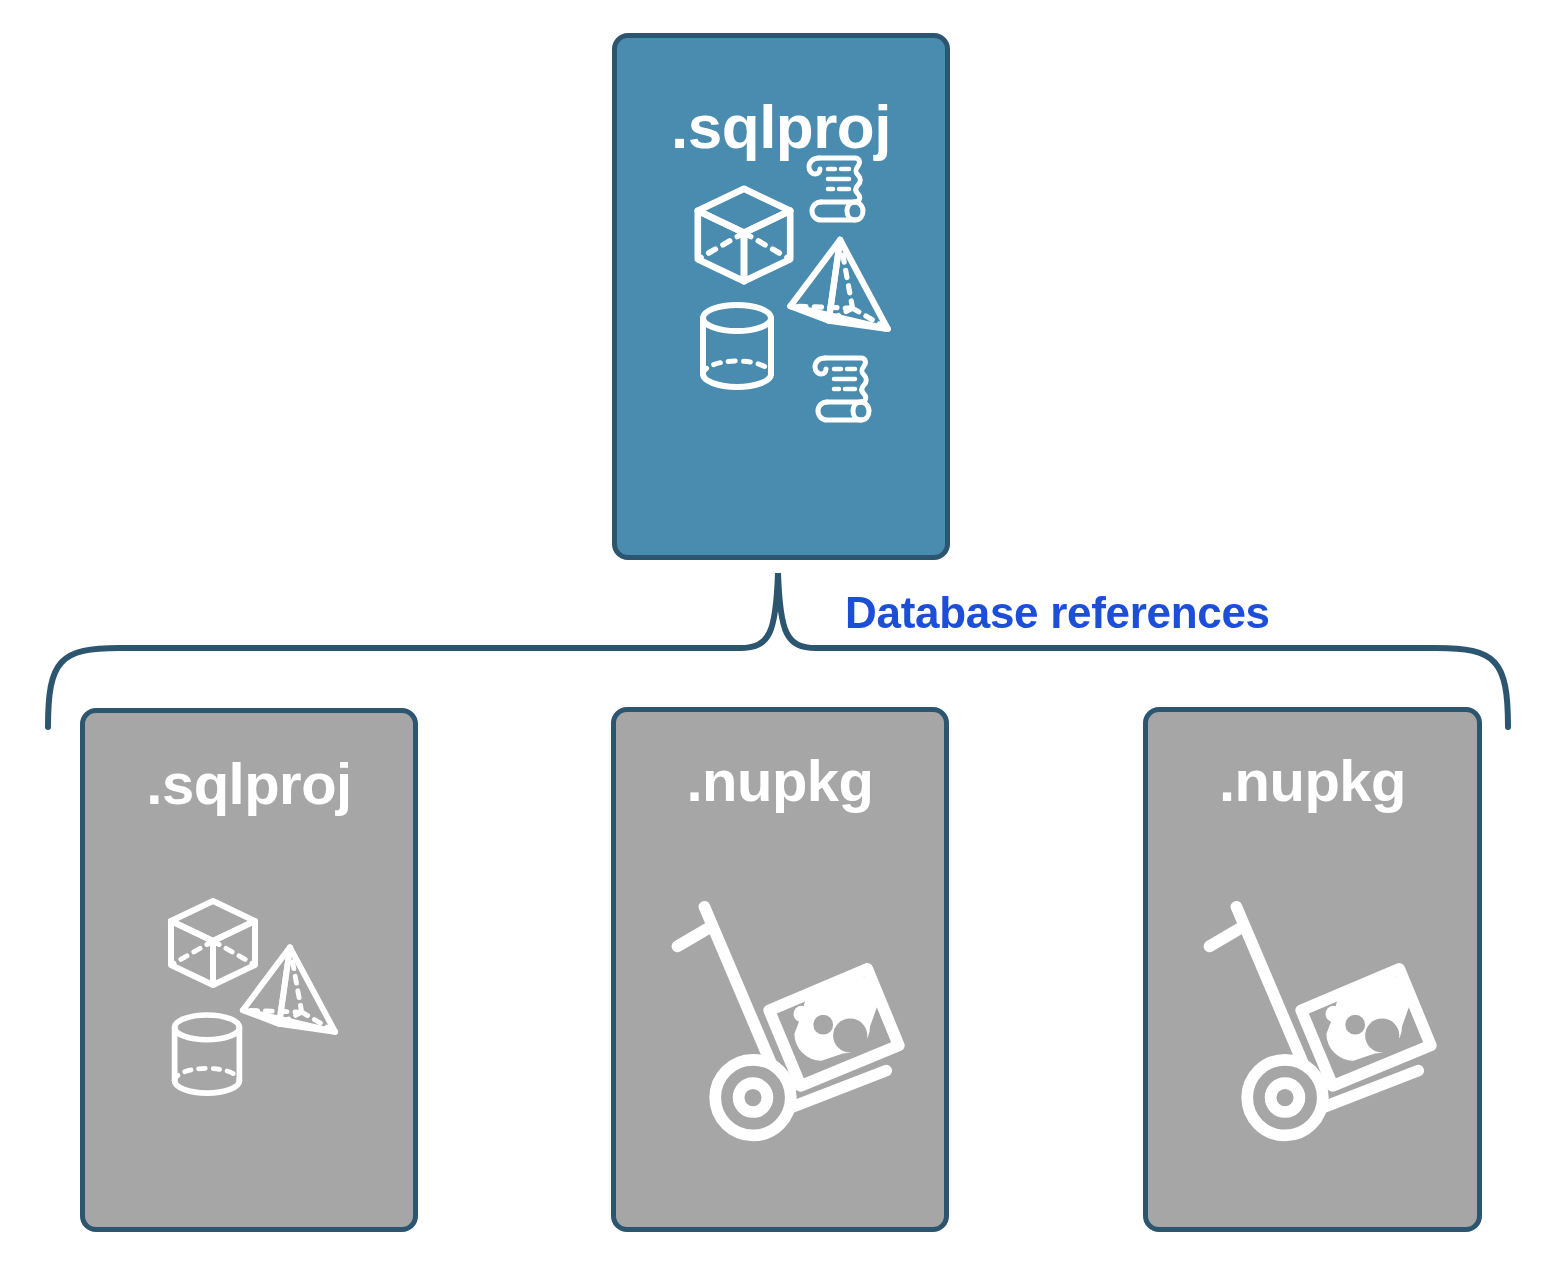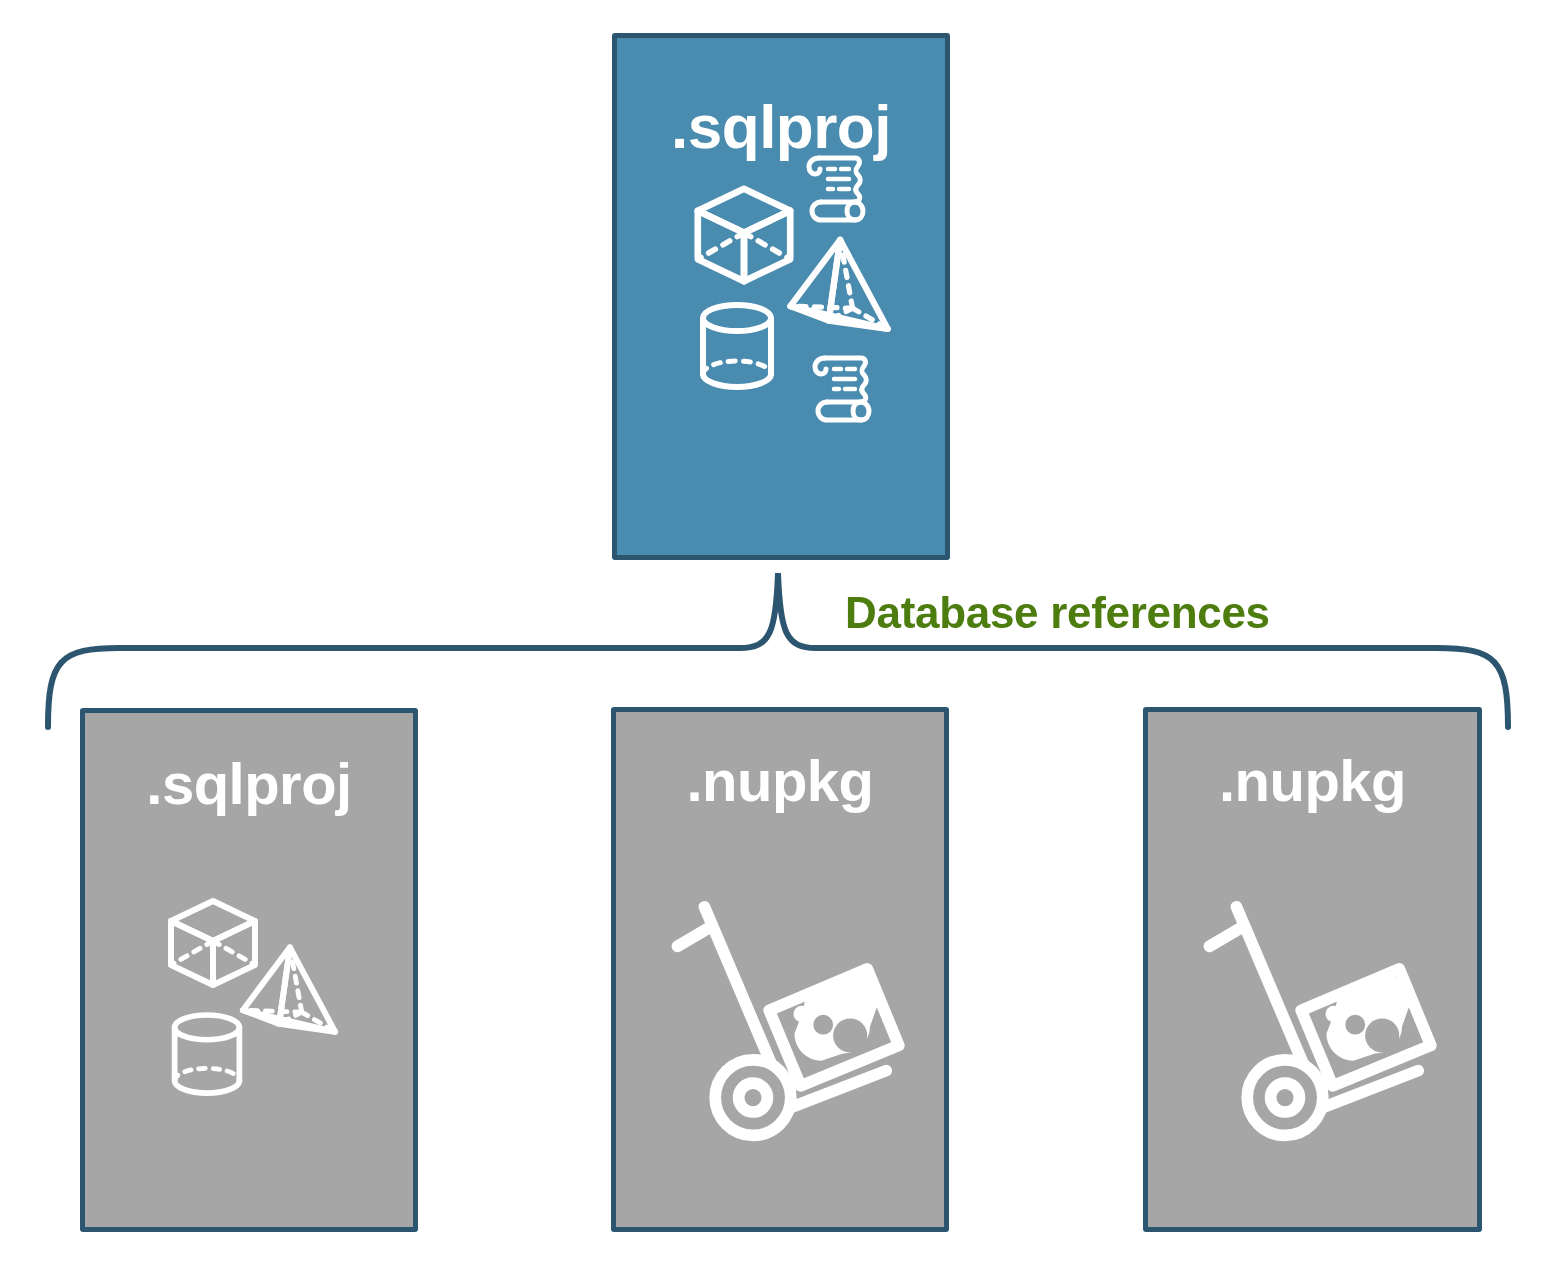--- a/index.html
+++ b/index.html
@@ -14,21 +14,21 @@
     position: relative;
     width: 1566px;
     height: 1274px;
     background: #ffffff;
     overflow: hidden;
   }
   .node {
     position: absolute;
     box-sizing: border-box;
     border: 5px solid #2c5570;
-    border-radius: 3px;
+    border-radius: 16px;
     display: flex;
     flex-direction: column;
     align-items: center;
     text-align: center;
   }
   .node.blue { background: #4a8caf; }
   .node.gray { background: #a6a6a6; }
 
   .node-label {
     color: #ffffff;
@@ -53,21 +53,21 @@
     position: absolute;
     left: 0;
     top: 0;
     width: 1566px;
     height: 1274px;
     pointer-events: none;
   }
 
   .brace-text {
     position: absolute;
-    color: #4d7c0f;
+    color: #1d4ed8;
     font-size: 44px;
     font-weight: bold;
     letter-spacing: -0.3px;
     white-space: nowrap;
     user-select: none;
   }
 </style>
 </head>
 <body>
 

